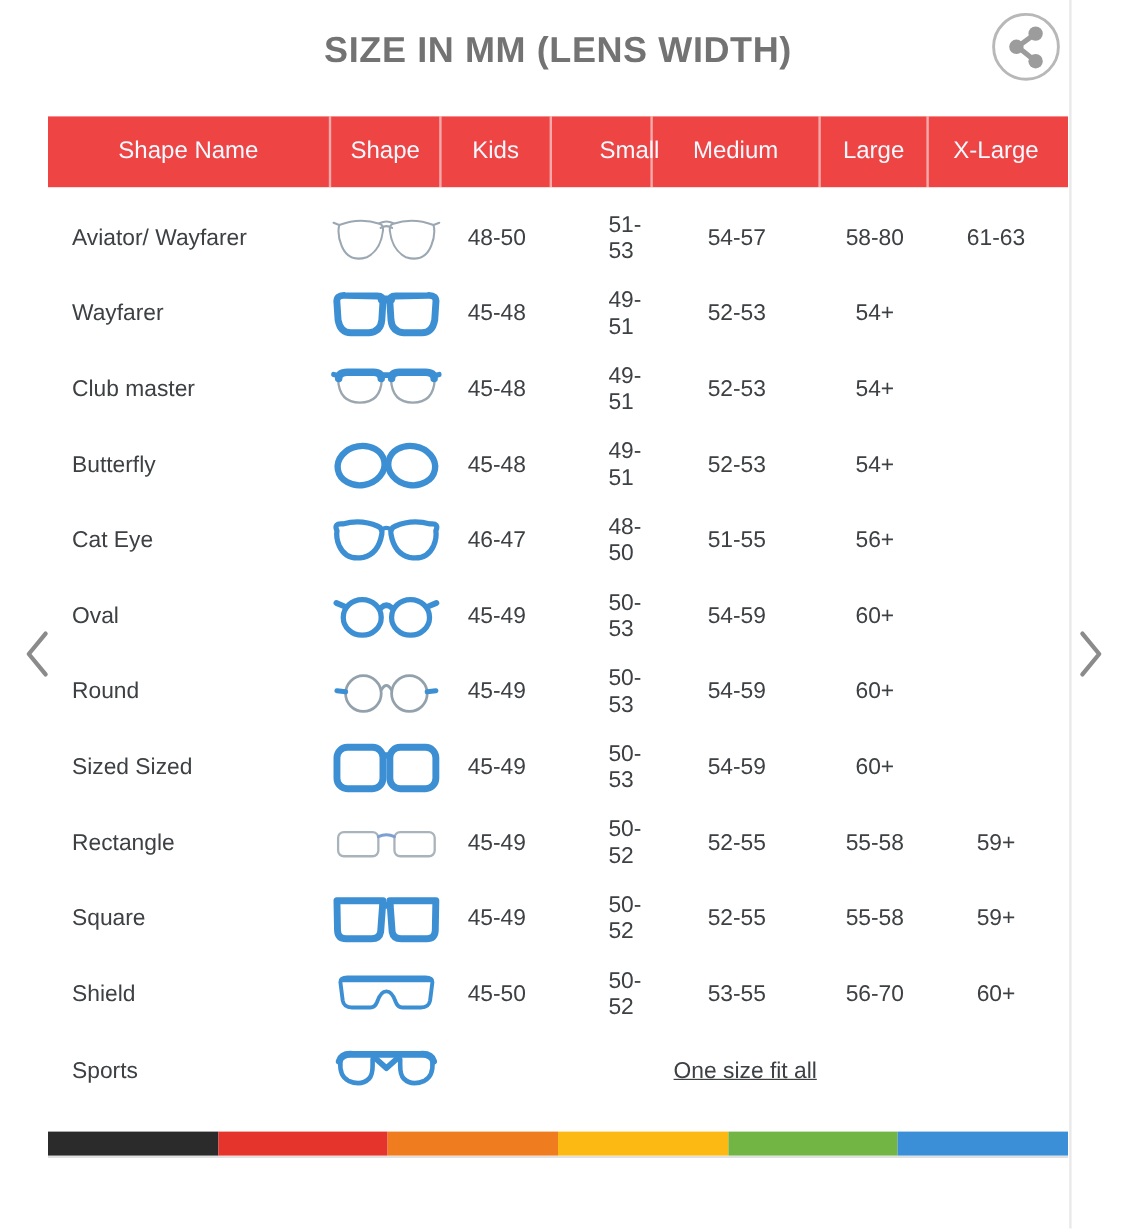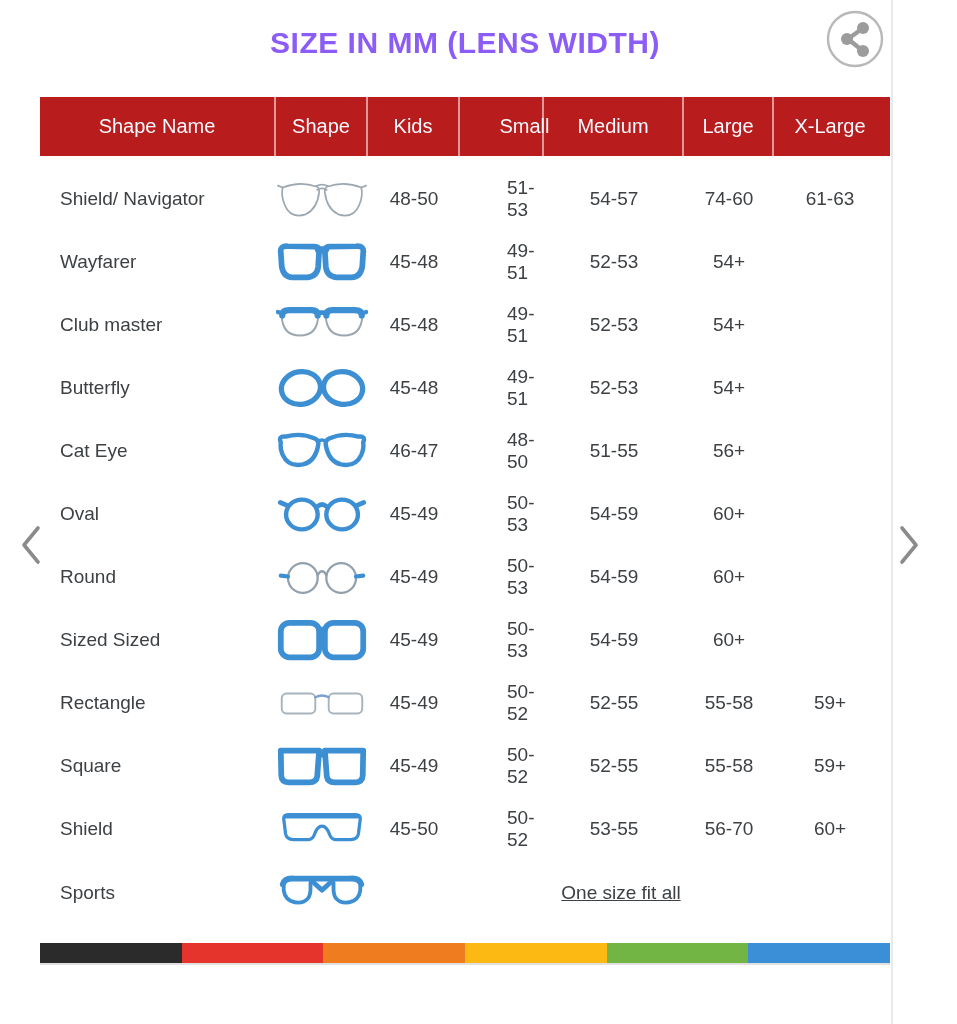--- a/index.html
+++ b/index.html
@@ -6,21 +6,21 @@
   html,body { background: #fff; }
   body { font-family: "Liberation Sans", sans-serif; }
   .canvas {
     position: relative; width: 957px; height: 1024px;
     background: #ffffff; overflow: hidden;
   }
   .right-edge { position: absolute; left: 891px; top: 0; width: 2px; height: 1024px;
     background: #e9e9e9; }
   .page-title {
     position: absolute; left: 40px; top: 26px; width: 850px;
-    text-align: center; font-size: 30px; font-weight: bold; color: #8b5cf6;
+    text-align: center; font-size: 30px; font-weight: bold; color: #737373;
     letter-spacing: .5px;
   }
   .share-btn {
     position: absolute; left: 825px; top: 9px; width: 60px; height: 60px;
     background: transparent; border: none; cursor: pointer;
   }
   .size-table { position: absolute; left: 40px; top: 97px; width: 850px; }
   .thead { display: flex; height: 59px; }
   .th {
     display: flex; align-items: center; justify-content: center;
@@ -67,50 +67,50 @@
         <circle cx="30" cy="30" r="27" fill="#fff" stroke="#b8b8b8" stroke-width="2.4"></circle>
         <path d="M23 30 L38 19 M23 30 L38 42" stroke="#9c9c9c" stroke-width="4.2" fill="none"></path>
         <circle cx="38" cy="19" r="6" fill="#9c9c9c"></circle>
         <circle cx="22" cy="30" r="6" fill="#9c9c9c"></circle>
         <circle cx="38" cy="42" r="6" fill="#9c9c9c"></circle>
       </svg>
     </span>
   </button>
 
   <div class="size-table">
-    <div class="thead" style="background:#b91c1c;">
+    <div class="thead" style="background:#ef4444;">
       <div class="th c0">Shape Name</div>
       <div class="th c1">Shape</div>
       <div class="th c2">Kids</div>
       <div class="th c3">Small</div>
       <div class="th c4">Medium</div>
       <div class="th c5">Large</div>
       <div class="th c6">X-Large</div>
     </div>
 
     <div class="tbody">
 
       <div class="tr">
-        <div class="td name c0">Shield/ Navigator</div>
+        <div class="td name c0">Aviator/ Wayfarer</div>
         <div class="td c1">
           <svg class="glyph" width="96" height="46" viewBox="0 0 96 46">
             <g fill="none" stroke="#9ba8b2" stroke-width="1.8" stroke-linecap="round">
               <path d="M7 11 Q25 4 42 10 Q45.5 11 45 16 Q43 33 31 39 Q15 44 9 29 Q5 19 7 11 Z"></path>
               <path d="M89 11 Q71 4 54 10 Q50.5 11 51 16 Q53 33 65 39 Q81 44 87 29 Q91 19 89 11 Z"></path>
               <path d="M42 9.5 Q48 6.5 54 9.5"></path>
               <path d="M43 13.5 Q48 10.5 53 13.5"></path>
               <path d="M7 11 L2 9"></path>
                 <path d="M89 11 L94 9"></path>
             </g>
           </svg>
         </div>
         <div class="td c2">48-50</div>
         <div class="td c3">51-53</div>
         <div class="td c4">54-57</div>
-        <div class="td c5">74-60</div>
+        <div class="td c5">58-80</div>
         <div class="td c6">61-63</div>
       </div>
 
       <div class="tr">
         <div class="td name c0">Wayfarer</div>
         <div class="td c1">
           <svg class="glyph" width="96" height="46" viewBox="0 0 96 46">
             <g fill="none" stroke="#3d8fd4" stroke-linecap="round" stroke-linejoin="round">
               <path stroke-width="6" d="M5 13 Q4 6 12 6.5 L40 7 Q45 7 45 12 L44 28 Q43 38 33 39 L17 39 Q8 39 6 28 Z"></path>
               <path stroke-width="6" d="M91 13 Q92 6 84 6.5 L56 7 Q51 7 51 12 L52 28 Q53 38 63 39 L79 39 Q88 39 90 28 Z"></path>

